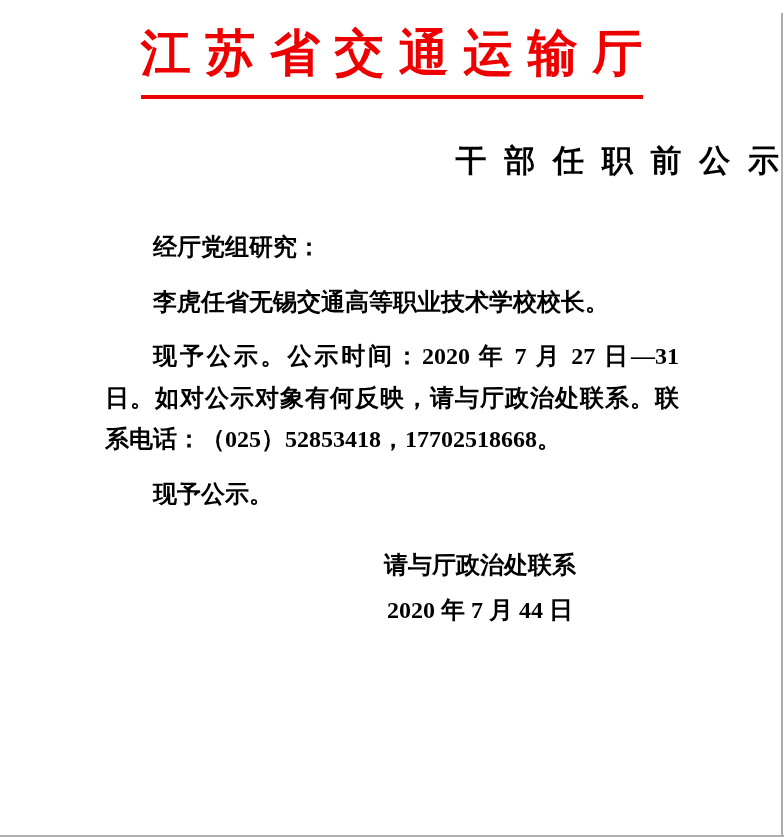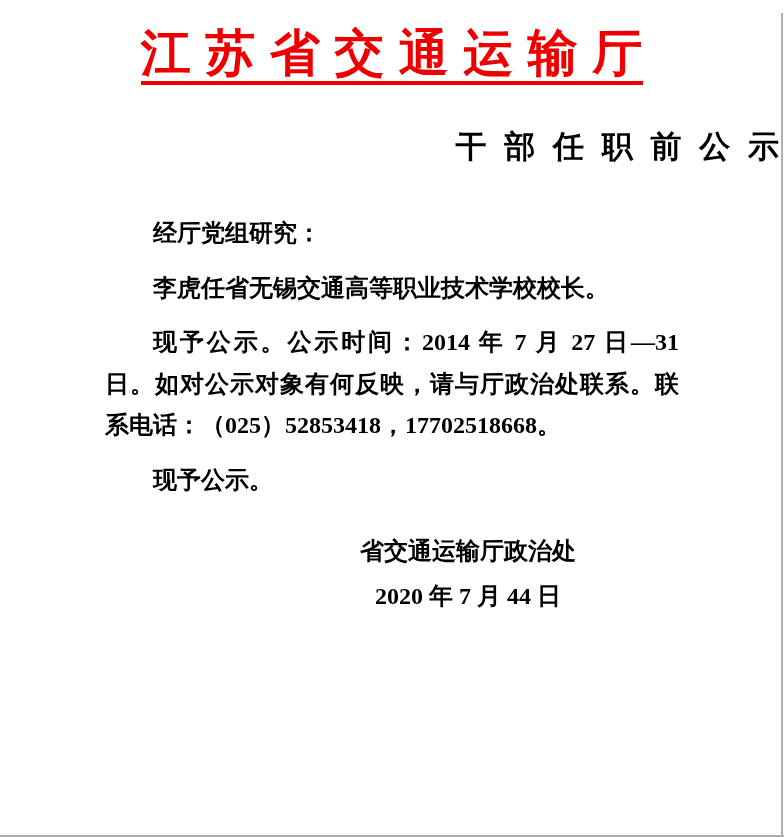--- a/index.html
+++ b/index.html
@@ -18,21 +18,21 @@
   }
   .letterhead {
     text-align: center;
     padding-top: 25px;
   }
   .letterhead-text {
     display: inline-block;
     font-size: 50px;
     font-weight: bold;
     line-height: 56px;
-    padding-bottom: 0;
+    padding-bottom: 14px;
     border-bottom: 4px solid;
     letter-spacing: 1px;
     white-space: nowrap;
   }
   .doc-heading {
     margin: 44px 0 0 0;
     text-align: right;
     font-size: 31px;
     font-weight: bold;
     line-height: 36px;
@@ -79,25 +79,25 @@
 
   <div class="letterhead">
     <span class="letterhead-text" style="color: rgb(238, 0, 0); border-color: rgb(238, 0, 0);">江 苏 省 交 通 运 输 厅</span>
   </div>
 
   <h2 class="doc-heading">干 部 任 职 前 公 示</h2>
 
   <div class="doc-body">
     <p>经厅党组研究：</p>
     <p>李虎任省无锡交通高等职业技术学校校长。</p>
-    <p>现予公示。公示时间：2014 年 7 月 27 日—31 日。如对公示对象有何反映，请与厅政治处联系。联系电话：（025）52853418，17702518668。</p>
+    <p>现予公示。公示时间：2020 年 7 月 27 日—31 日。如对公示对象有何反映，请与厅政治处联系。联系电话：（025）52853418，17702518668。</p>
     <p>现予公示。</p>
   </div>
 
   <div class="signature-block">
-    <div>省交通运输厅政治处</div>
+    <div>请与厅政治处联系</div>
     <div>2020 年 7 月 44 日</div>
   </div>
 
   <div class="edge-right" style="background: rgb(174, 174, 174);"></div>
   <div class="edge-bottom" style="background: rgb(174, 174, 174);"></div>
 
 </div>
 
 </body></html>

